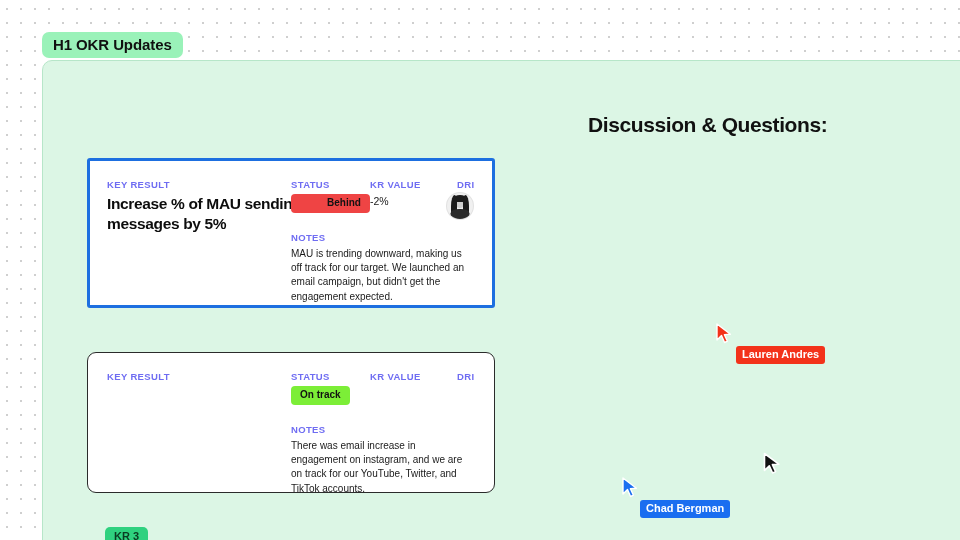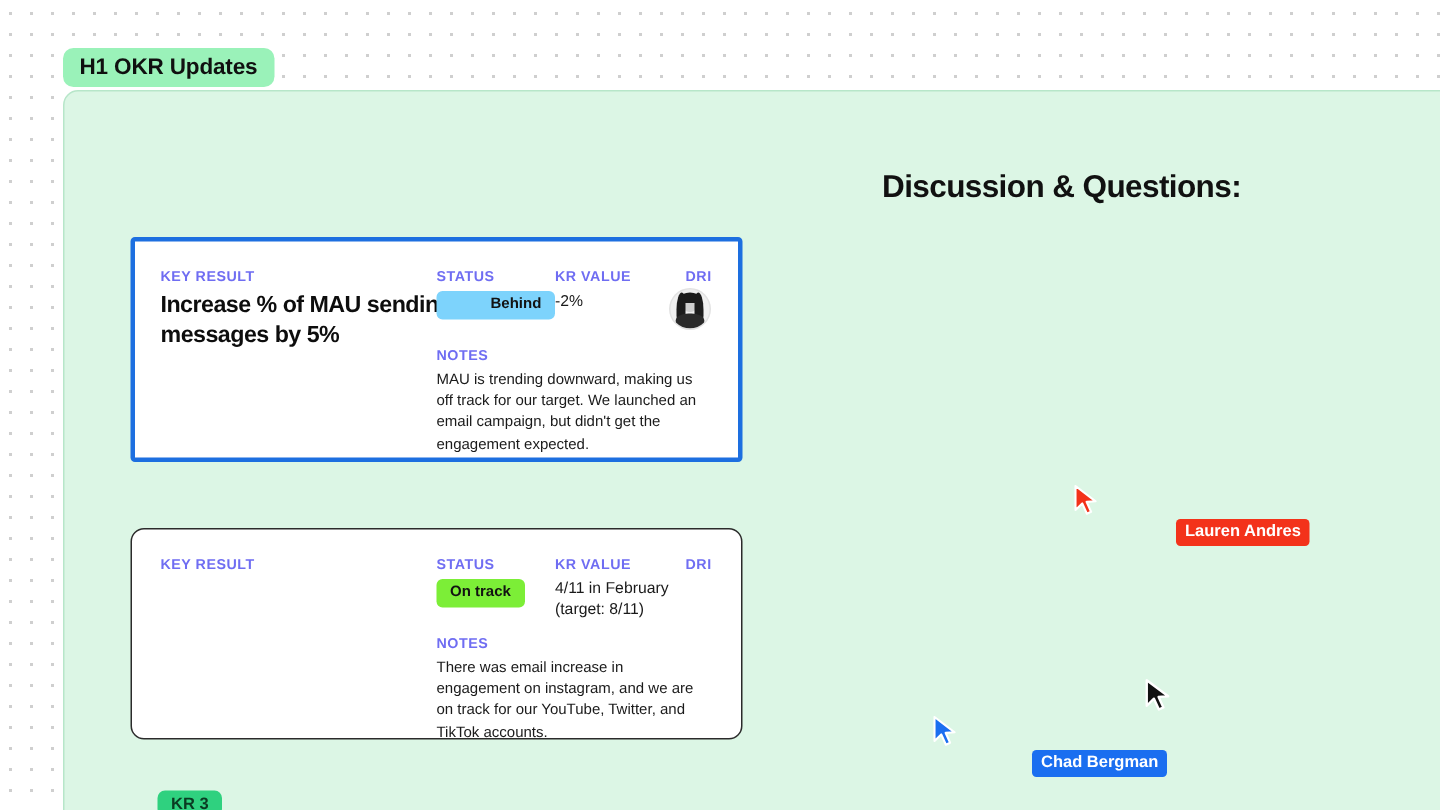--- a/index.html
+++ b/index.html
@@ -110,21 +110,21 @@
   .status-badge {
     position: absolute;
     font-size: 10px;
     font-weight: 600;
     color: #121212;
     padding: 4px 9px 5px 9px;
     border-radius: 4px;
     line-height: 1;
     white-space: nowrap;
   }
-  .status-badge.behind { background: #7dd3fc; padding-left: 36px; }
+  .status-badge.behind { background: #ef4444; padding-left: 36px; }
   .status-badge.ontrack { background: #7cee37; }
 
   .kr-value {
     position: absolute;
     color: #1a1a1a;
     font-size: 10.5px;
     line-height: 1.32;
     white-space: pre-line;
     width: 95px;
   }
@@ -203,21 +203,20 @@
   .cursor-group { position: absolute; }
   .cursor-name {
     position: absolute;
     color: #ffffff;
     font-size: 11px;
     font-weight: 700;
     padding: 3px 6px 4px 6px;
     border-radius: 3px;
     line-height: 1;
     white-space: nowrap;
-    margin-left: 48px;
   }
   .cursor-arrow { position: absolute; }
 
   #cursor-lauren { left: 672px; top: 262px; }
   #cursor-lauren .cursor-arrow { left: 0; top: 0; }
   #cursor-lauren .cursor-name { left: 21px; top: 23px; background: #f3321a; }
 
   #cursor-chad { left: 578px; top: 416px; }
   #cursor-chad .cursor-arrow { left: 0; top: 0; }
   #cursor-chad .cursor-name { left: 19px; top: 23px; background: #1a6ef0; }
@@ -261,22 +260,20 @@
   </div>
 
   <div class="kr-card plain">
     <div class="card-inner">
       <div class="field-label" style="left:19px; top:18px;">KEY RESULT</div>
 
       <div class="field-label" style="left:203px; top:18px;">STATUS</div>
       <div class="status-badge ontrack" style="left:203px; top:33px;">On track</div>
 
       <div class="field-label" style="left:282px; top:18px;">KR VALUE</div>
-      <div class="kr-value" style="left:282px; top:33px;">4/11 in February
-(target: 8/11)</div>
 
       <div class="field-label" style="left:369px; top:18px;">DRI</div>
 
       <div class="field-label" style="left:203px; top:71px;">NOTES</div>
       <div class="notes-text" style="left:203px; top:86px;">There was email increase in engagement on instagram, and we are on track for our YouTube, Twitter, and TikTok accounts.</div>
     </div>
   </div>
 
   <div id="bottom-chip">KR 3</div>
 

